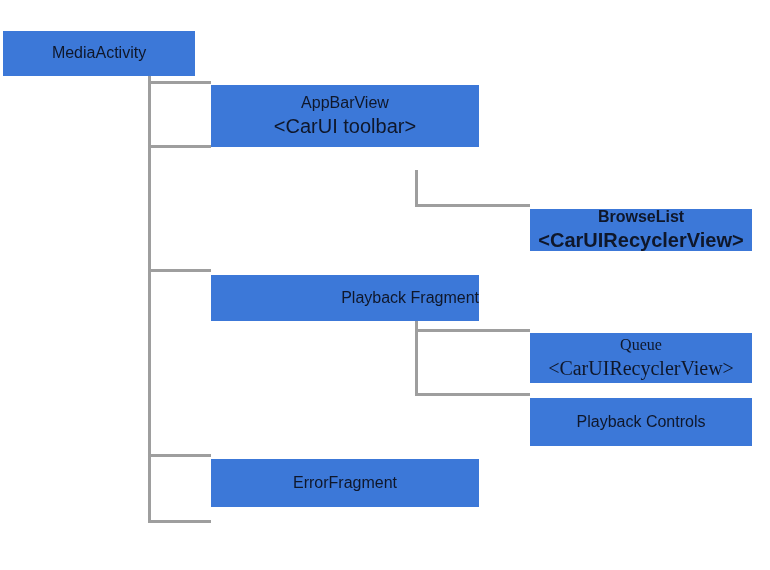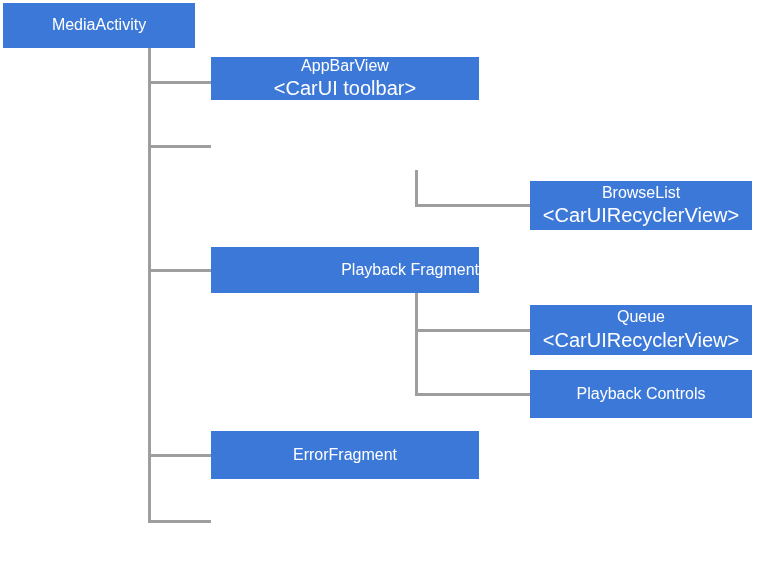--- a/index.html
+++ b/index.html
@@ -11,27 +11,28 @@
   .canvas {
     position: relative;
     width: 770px;
     height: 570px;
     background: #ffffff;
     overflow: hidden;
   }
   .node {
     position: absolute;
     background: #3c78d8;
-    color: #ffffff;
+    color: #0f172a;
     display: flex;
     flex-direction: column;
     align-items: center;
     justify-content: center;
     text-align: center;
     box-sizing: border-box;
+    margin-top: 28px;
   }
   .node .label {
     font-size: 16px;
     line-height: 1.3;
     white-space: nowrap;
   }
   .node .sublabel {
     font-size: 20px;
     line-height: 1.25;
     white-space: nowrap;
@@ -59,36 +60,36 @@
   <div class="line h-line" style="left:415px; top:204px; width:115px;"></div>
 
   <div class="line v-line" style="left:415px; top:293px; height:103px;"></div>
   <div class="line h-line" style="left:415px; top:329px; width:115px;"></div>
   <div class="line h-line" style="left:415px; top:393px; width:115px;"></div>
 
   <div class="node" style="left:3px; top:3px; width:192px; height:45px;">
     <div class="label">MediaActivity</div>
   </div>
 
-  <div class="node" style="left:211px; top:57px; width:268px; height:43px;">
+  <div class="node" style="left:211px; top:57px; width:268px; height:62px;">
     <div class="label">AppBarView</div>
     <div class="sublabel">&lt;CarUI toolbar&gt;</div>
   </div>
 
 
-  <div class="node" style="left:530px; top:181px; width:222px; height:49px;">
+  <div class="node" style="left:530px; top:181px; width:222px; height:42px;font-weight:bold;">
     <div class="label">BrowseList</div>
     <div class="sublabel">&lt;CarUIRecyclerView&gt;</div>
   </div>
 
   <div class="node" style="left:211px; top:247px; width:268px; height:46px;align-items:flex-end;">
     <div class="label">Playback Fragment</div>
   </div>
 
-  <div class="node" style="left:530px; top:305px; width:222px; height:50px;">
+  <div class="node" style="left:530px; top:305px; width:222px; height:50px;font-family:Liberation Serif, serif;">
     <div class="label">Queue</div>
     <div class="sublabel">&lt;CarUIRecyclerView&gt;</div>
   </div>
 
   <div class="node" style="left:211px; top:431px; width:268px; height:48px;">
     <div class="label">ErrorFragment</div>
   </div>
 
   <div class="node" style="left:530px; top:370px; width:222px; height:48px;">
     <div class="label">Playback Controls</div>

